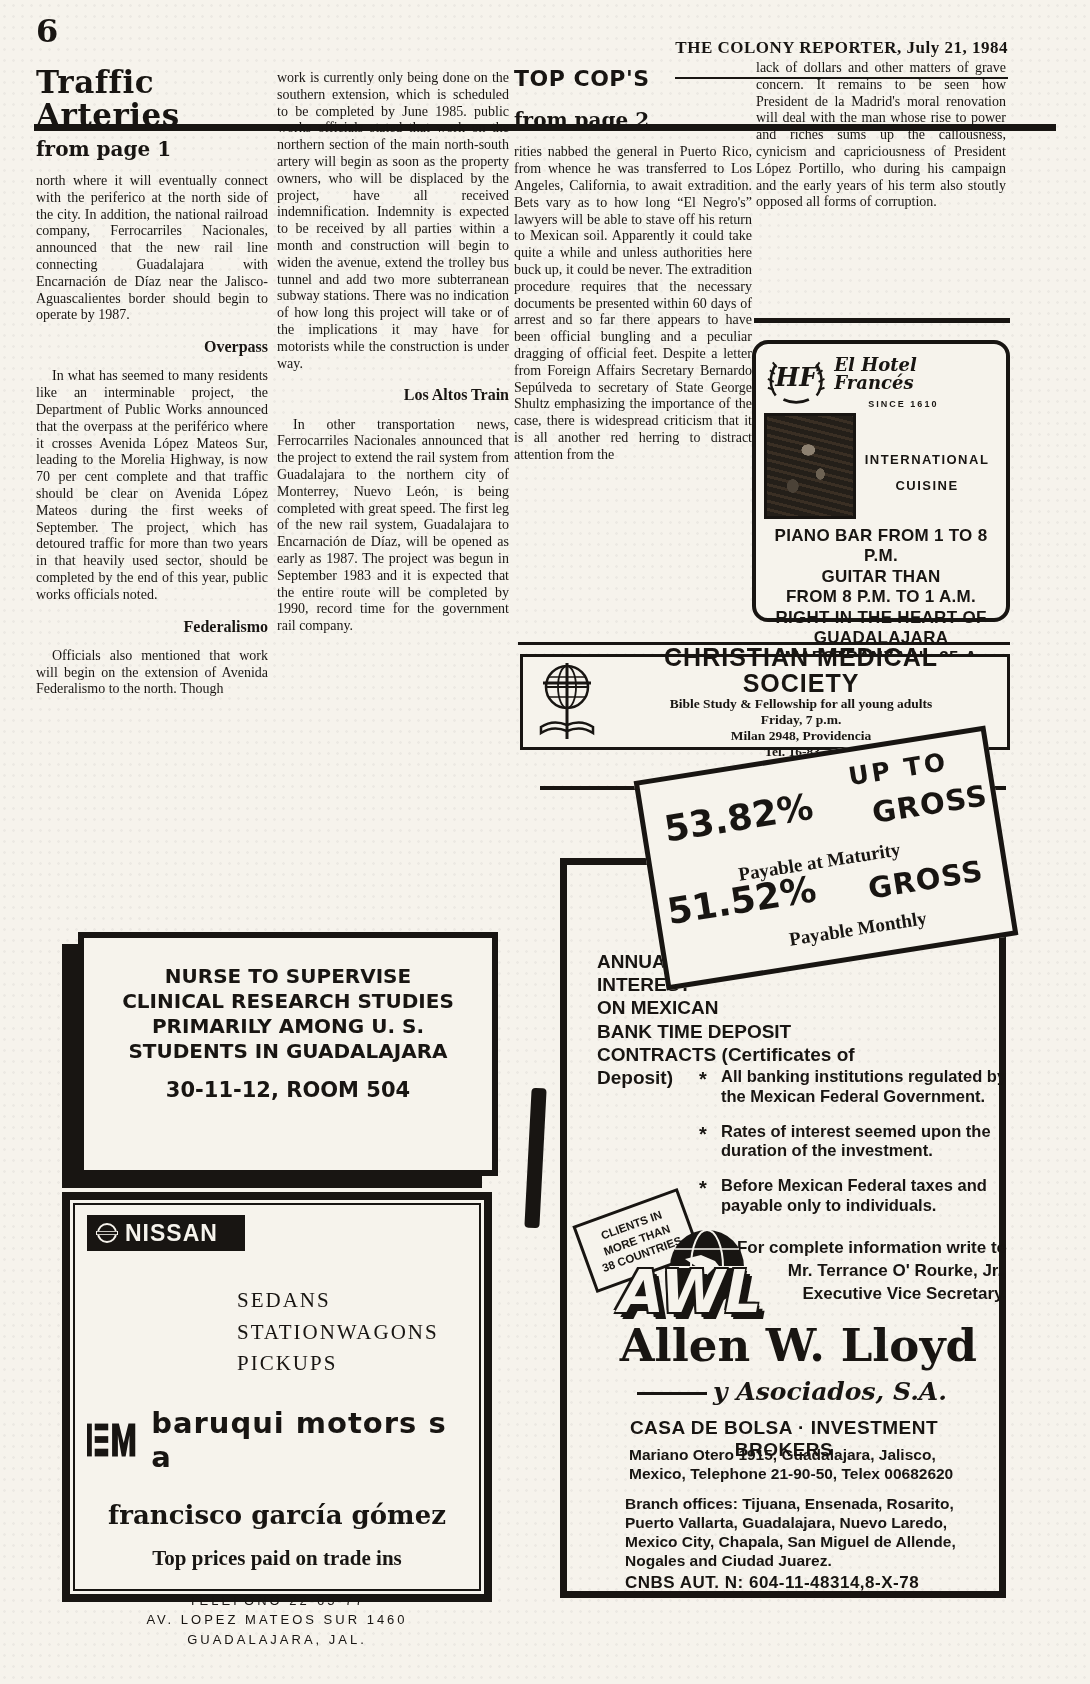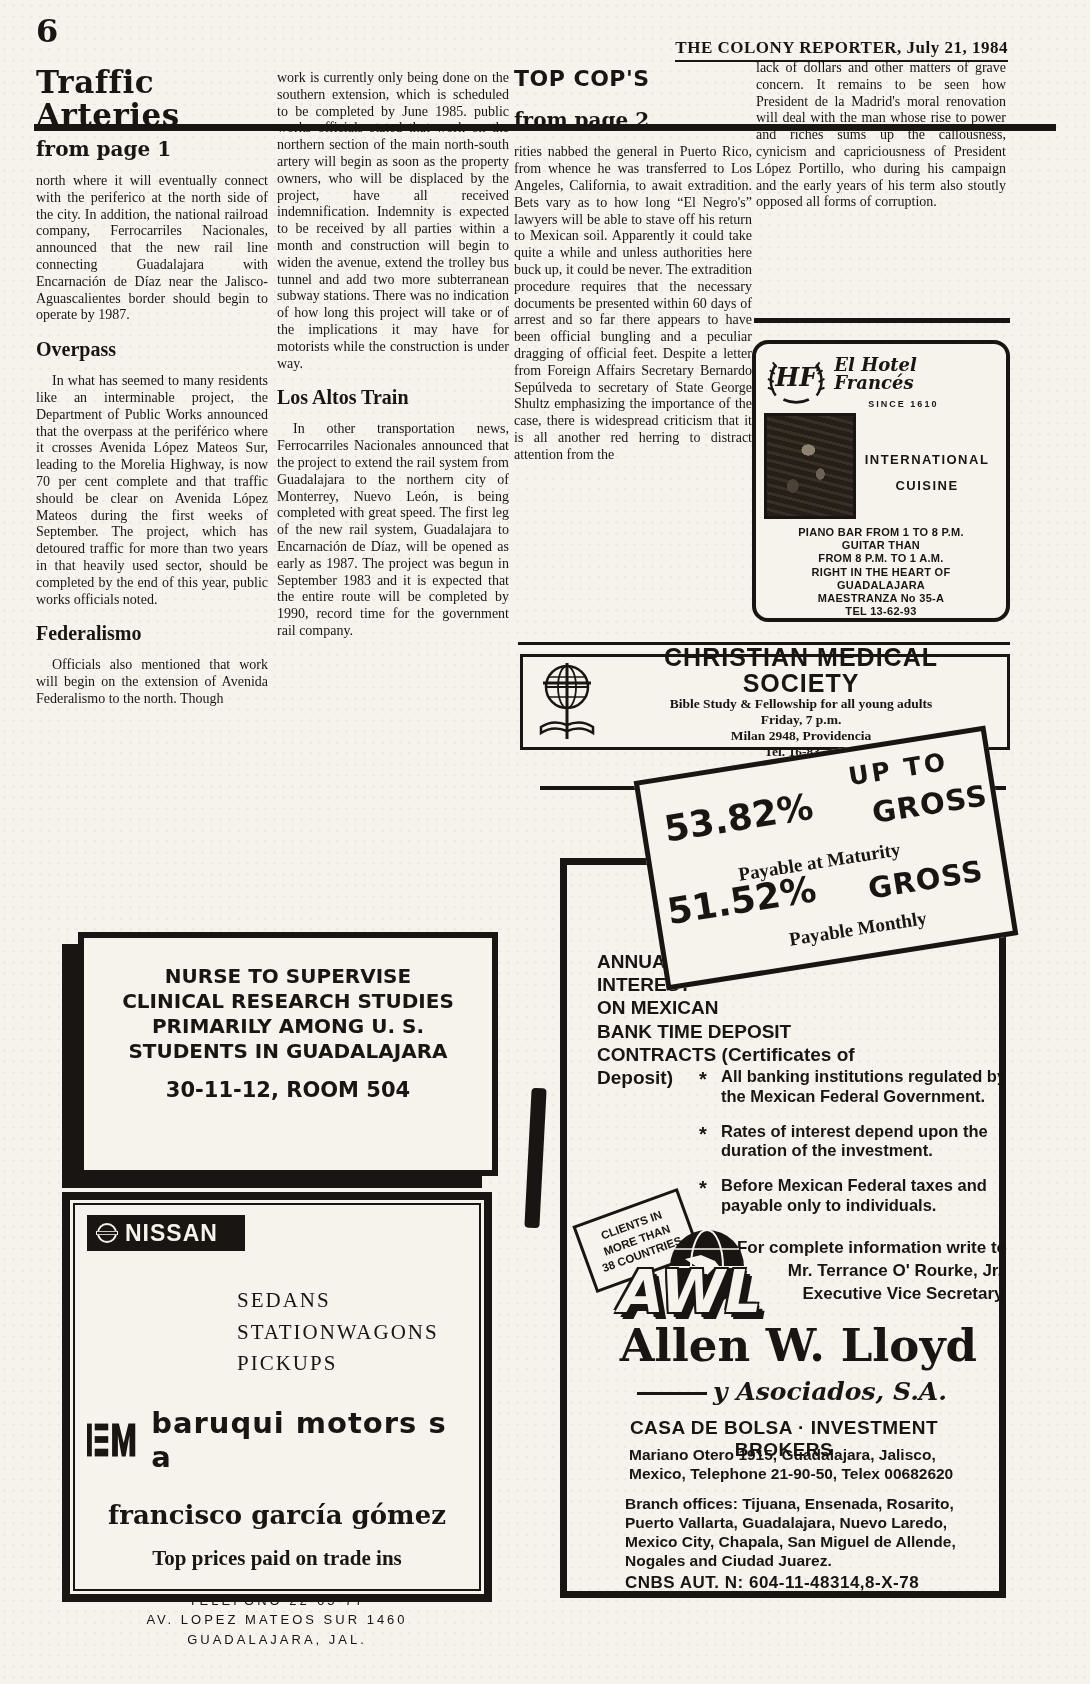--- a/index.html
+++ b/index.html
@@ -3,47 +3,47 @@
 <meta charset="utf-8">
 <style>
   html,body{margin:0;padding:0;background:#d8d4cb;}
   #page{position:relative;width:1090px;height:1684px;background:#f6f3ec;
     background-image:radial-gradient(#0000000a 1px,transparent 1.4px);background-size:9px 11px;
     font-family:"Liberation Serif",serif;color:#181512;overflow:hidden;}
   .ink{background:#181512;}
   
   .pagenum{position:absolute;left:36px;top:12px;font-family:"DejaVu Serif",serif;font-weight:800;font-size:32px;}
   .masthead{position:absolute;right:82px;top:38px;font-family:"Liberation Serif",serif;font-weight:700;font-size:17px;
-    border-bottom:2px solid #181512;padding-bottom:2px;letter-spacing:.5px;}
+    border-bottom:2px solid #181512;padding-bottom:19px;letter-spacing:.5px;}
   .toprule{position:absolute;left:34px;top:124px;width:1022px;height:7px;}
   
   .col{position:absolute;text-align:justify;font-size:14px;line-height:1.2;}
   .col p{margin:0 0 0 0;}
   .col p.ind{text-indent:16px;}
   .headline{font-family:"DejaVu Serif",serif;font-weight:800;font-size:31px;letter-spacing:.5px;margin:0 0 6px 0;line-height:1.05;text-align:left;}
   .fromline{font-family:"DejaVu Serif",serif;font-weight:800;font-size:20px;margin:0 0 12px 0;text-align:left;}
   .headline2{font-family:"DejaVu Sans",sans-serif;font-weight:800;font-size:22px;letter-spacing:.5px;margin:0 0 14px 0;text-align:left;}
-  .subhead{text-align:left;font-weight:700;font-size:20px;margin:13px 0 12px 0;font-family:"Liberation Serif",serif;}
+  .subhead{text-align:right;font-weight:700;font-size:16px;margin:13px 0 12px 0;font-family:"Liberation Serif",serif;}
   
   .hrule{position:absolute;}
   
   .hotel{position:absolute;left:752px;top:340px;width:258px;height:282px;border:4px solid #181512;border-radius:16px;
     box-sizing:border-box;padding:8px 8px 4px 8px;background:#f6f3ec;}
   .hotel-top{display:flex;align-items:flex-start;}
   .hotel-name{font-family:"DejaVu Serif",serif;font-style:italic;font-weight:700;font-size:18px;margin-left:6px;margin-top:4px;line-height:1;}
   .hotel-since{font-family:"Liberation Sans",sans-serif;font-weight:700;font-size:9px;letter-spacing:2px;margin-top:7px;margin-left:40px;}
   .hotel-mid{display:flex;margin-top:4px;}
   .hotel-photo{width:92px;height:106px;border:3px solid #181512;box-sizing:border-box;
     background:
       radial-gradient(closest-side at 48% 34%,#8d8171 0 16%,transparent 17%),
       radial-gradient(closest-side at 62% 58%,#6d6253 0 13%,transparent 14%),
       radial-gradient(closest-side at 30% 70%,#4b4237 0 22%,transparent 23%),
       repeating-linear-gradient(14deg,#241f19 0 5px,#3a2f24 5px 8px);}
   .hotel-cuisine{flex:1;text-align:center;font-family:"Liberation Sans",sans-serif;font-weight:700;font-size:13px;letter-spacing:1.5px;margin-top:34px;line-height:2;}
-  .hotel-lines{margin-top:7px;text-align:center;font-family:"Liberation Sans",sans-serif;font-weight:700;font-size:11px;line-height:1.2;letter-spacing:.3px;}
+  .hotel-lines{margin-top:7px;text-align:center;font-family:"Liberation Sans",sans-serif;font-weight:700;font-size:17px;line-height:1.2;letter-spacing:.3px;}
   
   .cms{position:absolute;left:520px;top:654px;width:490px;height:96px;border:3px solid #181512;box-sizing:border-box;
     background:#f6f3ec;display:flex;align-items:center;padding:2px 8px;}
   .cms-text{flex:1;text-align:center;}
   .cms-title{font-family:"Liberation Sans",sans-serif;font-weight:800;font-size:25px;letter-spacing:1px;line-height:1.05;}
   .cms-line{font-weight:700;font-size:13.5px;line-height:1.18;}
   
   .seeking{position:absolute;left:78px;top:932px;width:420px;height:244px;border:6px solid #181512;box-sizing:border-box;
     background:#f6f3ec;box-shadow:-16px 12px 0 #181512;text-align:center;padding-top:14px;}
   .seek-title{font-family:"DejaVu Serif",serif;font-weight:800;font-size:42px;letter-spacing:16px;padding-left:16px;line-height:1;}
@@ -236,21 +236,21 @@
     <div class="lloyd-annual">
       <div>ANNUAL</div>
       <div>INTEREST</div>
       <div>ON MEXICAN</div>
       <div>BANK TIME DEPOSIT</div>
       <div>CONTRACTS (Certificates of</div>
       <div>Deposit)</div>
     </div>
     <div class="lloyd-bullets">
       <div class="b">All banking institutions regulated by the Mexican Federal Government.</div>
-      <div class="b">Rates of interest depend upon the duration of the investment.</div>
+      <div class="b">Rates of interest seemed upon the duration of the investment.</div>
       <div class="b">Before Mexican Federal taxes and payable only to individuals.</div>
     </div>
     <div class="lloyd-contact">
       <div>For complete information write to</div>
       <div>Mr. Terrance O' Rourke, Jr.,</div>
       <div>Executive  Vice Secretary.</div>
     </div>
     <div class="lloyd-badge">
       <div>CLIENTS IN</div>
       <div>MORE THAN</div>

